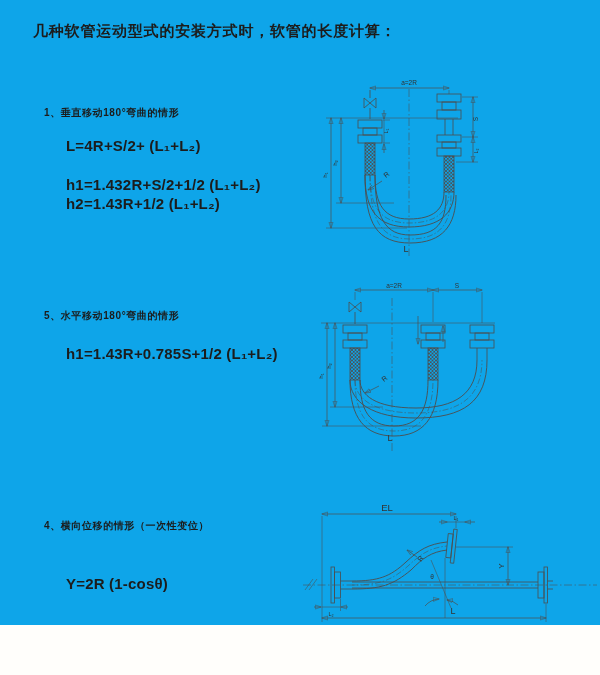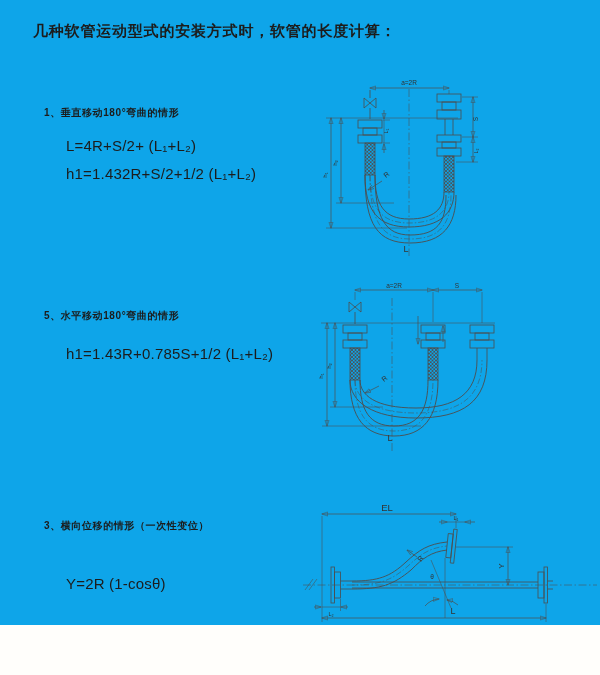--- a/index.html
+++ b/index.html
@@ -13,47 +13,48 @@
   }
   .page{position:absolute;left:0;top:0;width:600px;height:625px;background:#0ea5e9;}
   .title{
     position:absolute;left:33px;top:22px;
     font-size:15px;font-weight:bold;letter-spacing:0.8px;white-space:nowrap;
   }
   .sec-heading{
     position:absolute;font-size:10px;font-weight:bold;letter-spacing:0.6px;white-space:nowrap;
   }
   .formula{
-    position:absolute;font-size:15px;font-weight:400;letter-spacing:0.2px;white-space:nowrap;
+    position:absolute;font-size:15px;font-weight:700;letter-spacing:0.2px;white-space:nowrap;
   }
   .dwg{position:absolute;}
   .dwg line,.dwg path,.dwg rect,.dwg polyline{stroke:#4d4d4d;fill:none;stroke-width:0.8;}
   .dwg .dim{stroke-width:0.7;}
   .dwg .ext{stroke-width:0.55;}
   .dwg .cl{stroke-width:0.55;stroke-dasharray:8 2.5 1.5 2.5;}
   .dwg .hose{stroke-width:0.9;}
   .dwg .hosecl{stroke-width:0.5;stroke-dasharray:6 2 1.5 2;}
   .dwg .hatch{fill:url(#braid);stroke-width:0.8;}
   .dwg text{fill:#333;stroke:none;font-family:"Liberation Sans",sans-serif;}
 </style>
 </head>
 <body>
 
 <div class="page">
 
   <div class="title">几种软管运动型式的安装方式时，软管的长度计算：</div>
 
   <div class="sec-heading" style="left:44px;top:106px">1、垂直移动180°弯曲的情形</div>
   <div class="formula" style="left:66px;top:137px">L=4R+S/2+ (L₁+L₂)</div>
-  <div class="formula" style="left:66px;top:165px">h1=1.432R+S/2+1/2 (L₁+L₂)</div>
+  <div class="formula" style="left:66px;top:176px">h1=1.432R+S/2+1/2 (L₁+L₂)</div>
+  <div class="formula" style="left:66px;top:195px">h2=1.43R+1/2 (L₁+L₂)</div>
 
   <div class="sec-heading" style="left:44px;top:309px">5、水平移动180°弯曲的情形</div>
   <div class="formula" style="left:66px;top:345px">h1=1.43R+0.785S+1/2 (L₁+L₂)</div>
 
-  <div class="sec-heading" style="left:44px;top:519px">3、横向位移的情形（一次性变位）</div>
+  <div class="sec-heading" style="left:44px;top:519px">4、横向位移的情形（一次性变位）</div>
   <div class="formula" style="left:66px;top:575px">Y=2R (1-cosθ)</div>
 
   <svg class="dwg" style="left:306px;top:73px" width="265" height="185" viewBox="0 0 265 185">
     <defs>
       <marker id="aw" viewBox="0 0 10 10" refX="9" refY="5" markerWidth="9" markerHeight="9" orient="auto-start-reverse">
         <path d="M0,1.8 L9.5,5 L0,8.2 Z" fill="#4d4d4d" stroke="none"></path>
       </marker>
       <pattern id="braid" patternUnits="userSpaceOnUse" width="3.5" height="3.5">
         <path d="M0,0 L3.5,3.5 M3.5,0 L0,3.5" stroke="#6e6e6e" stroke-width="0.45" fill="none"></path>
       </pattern>

